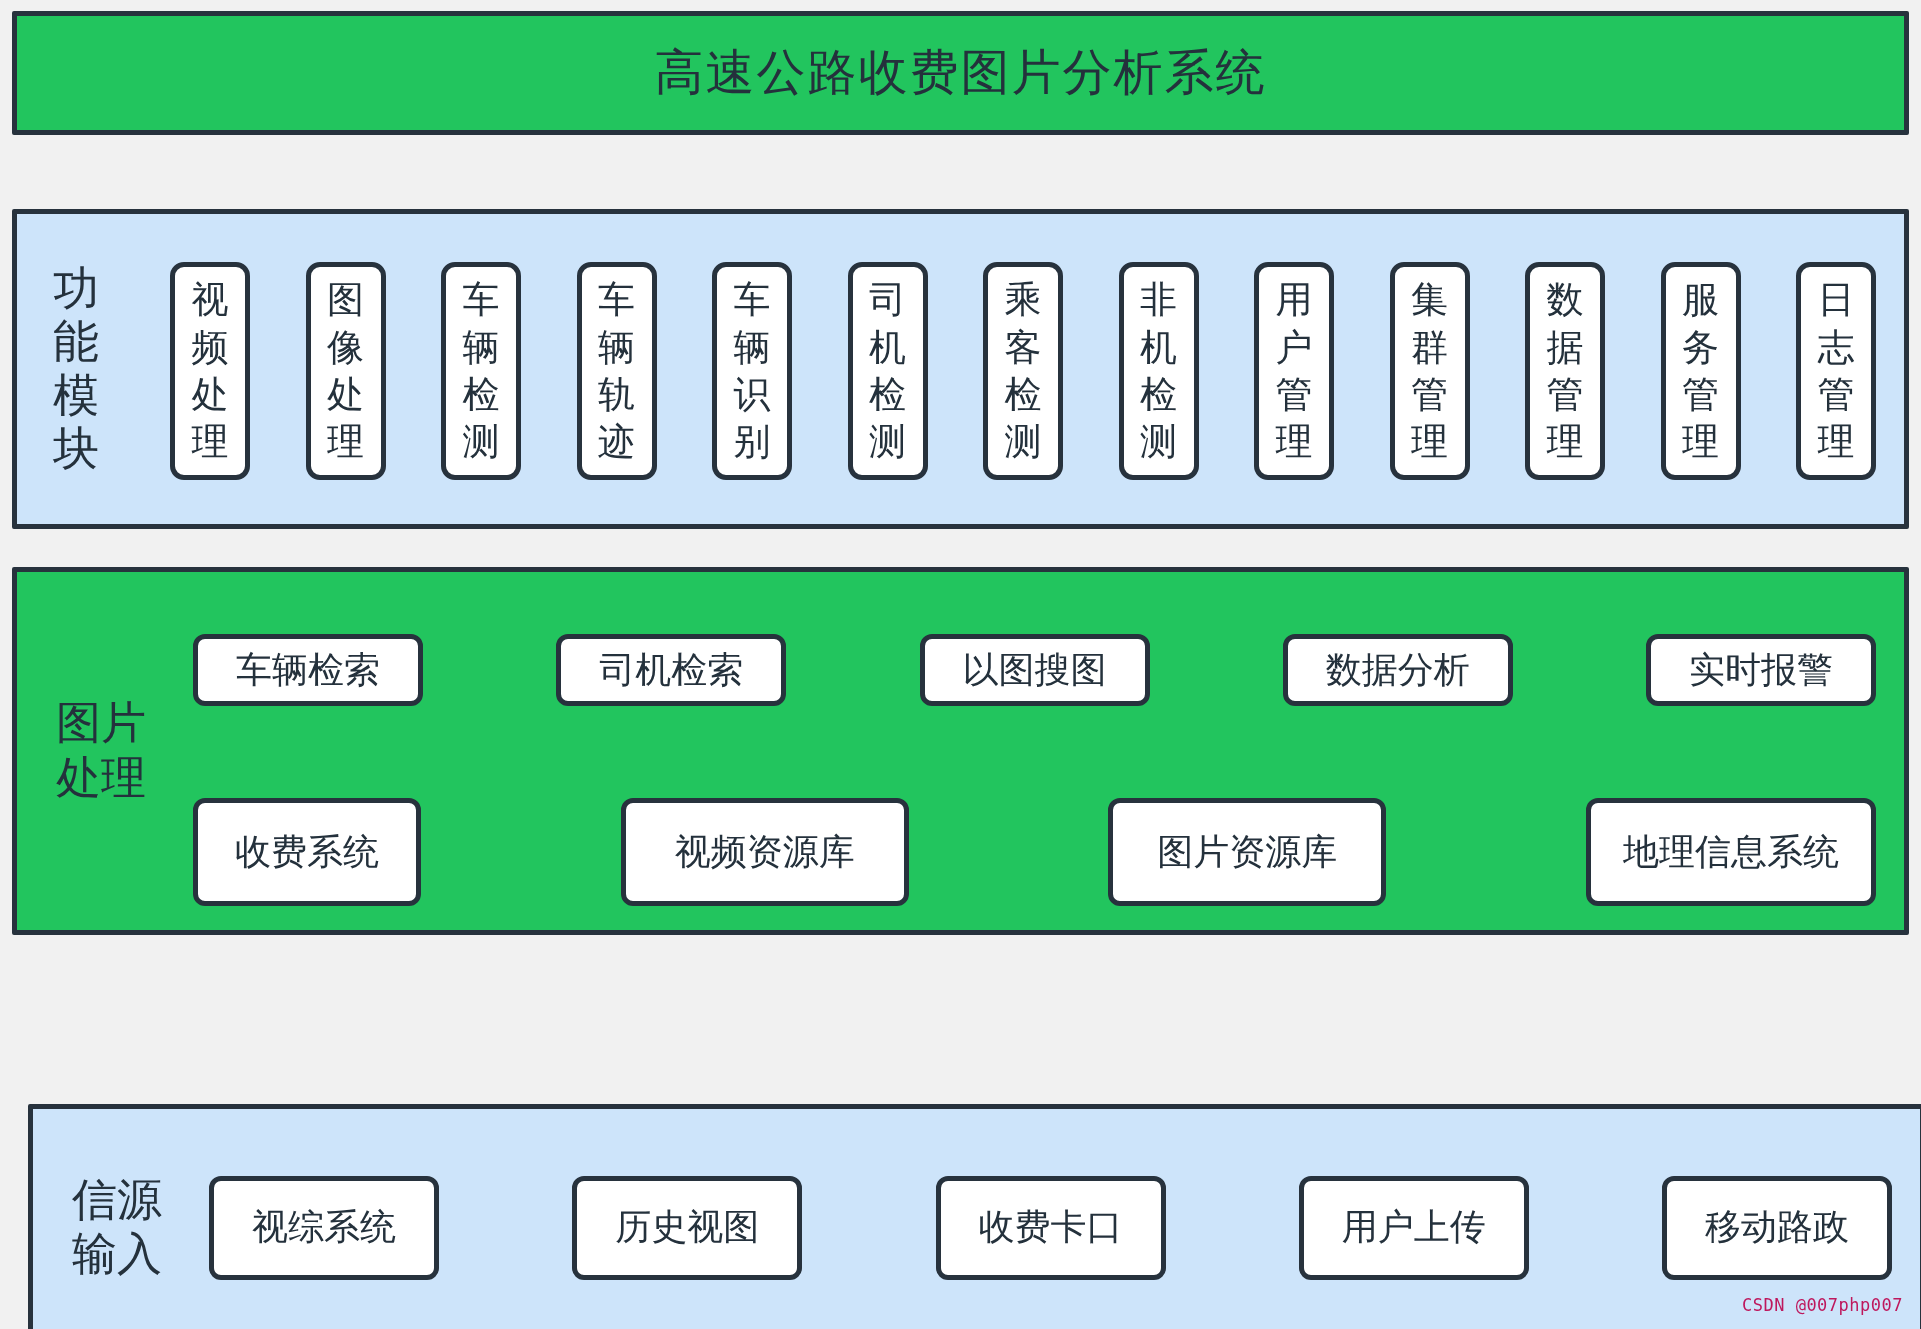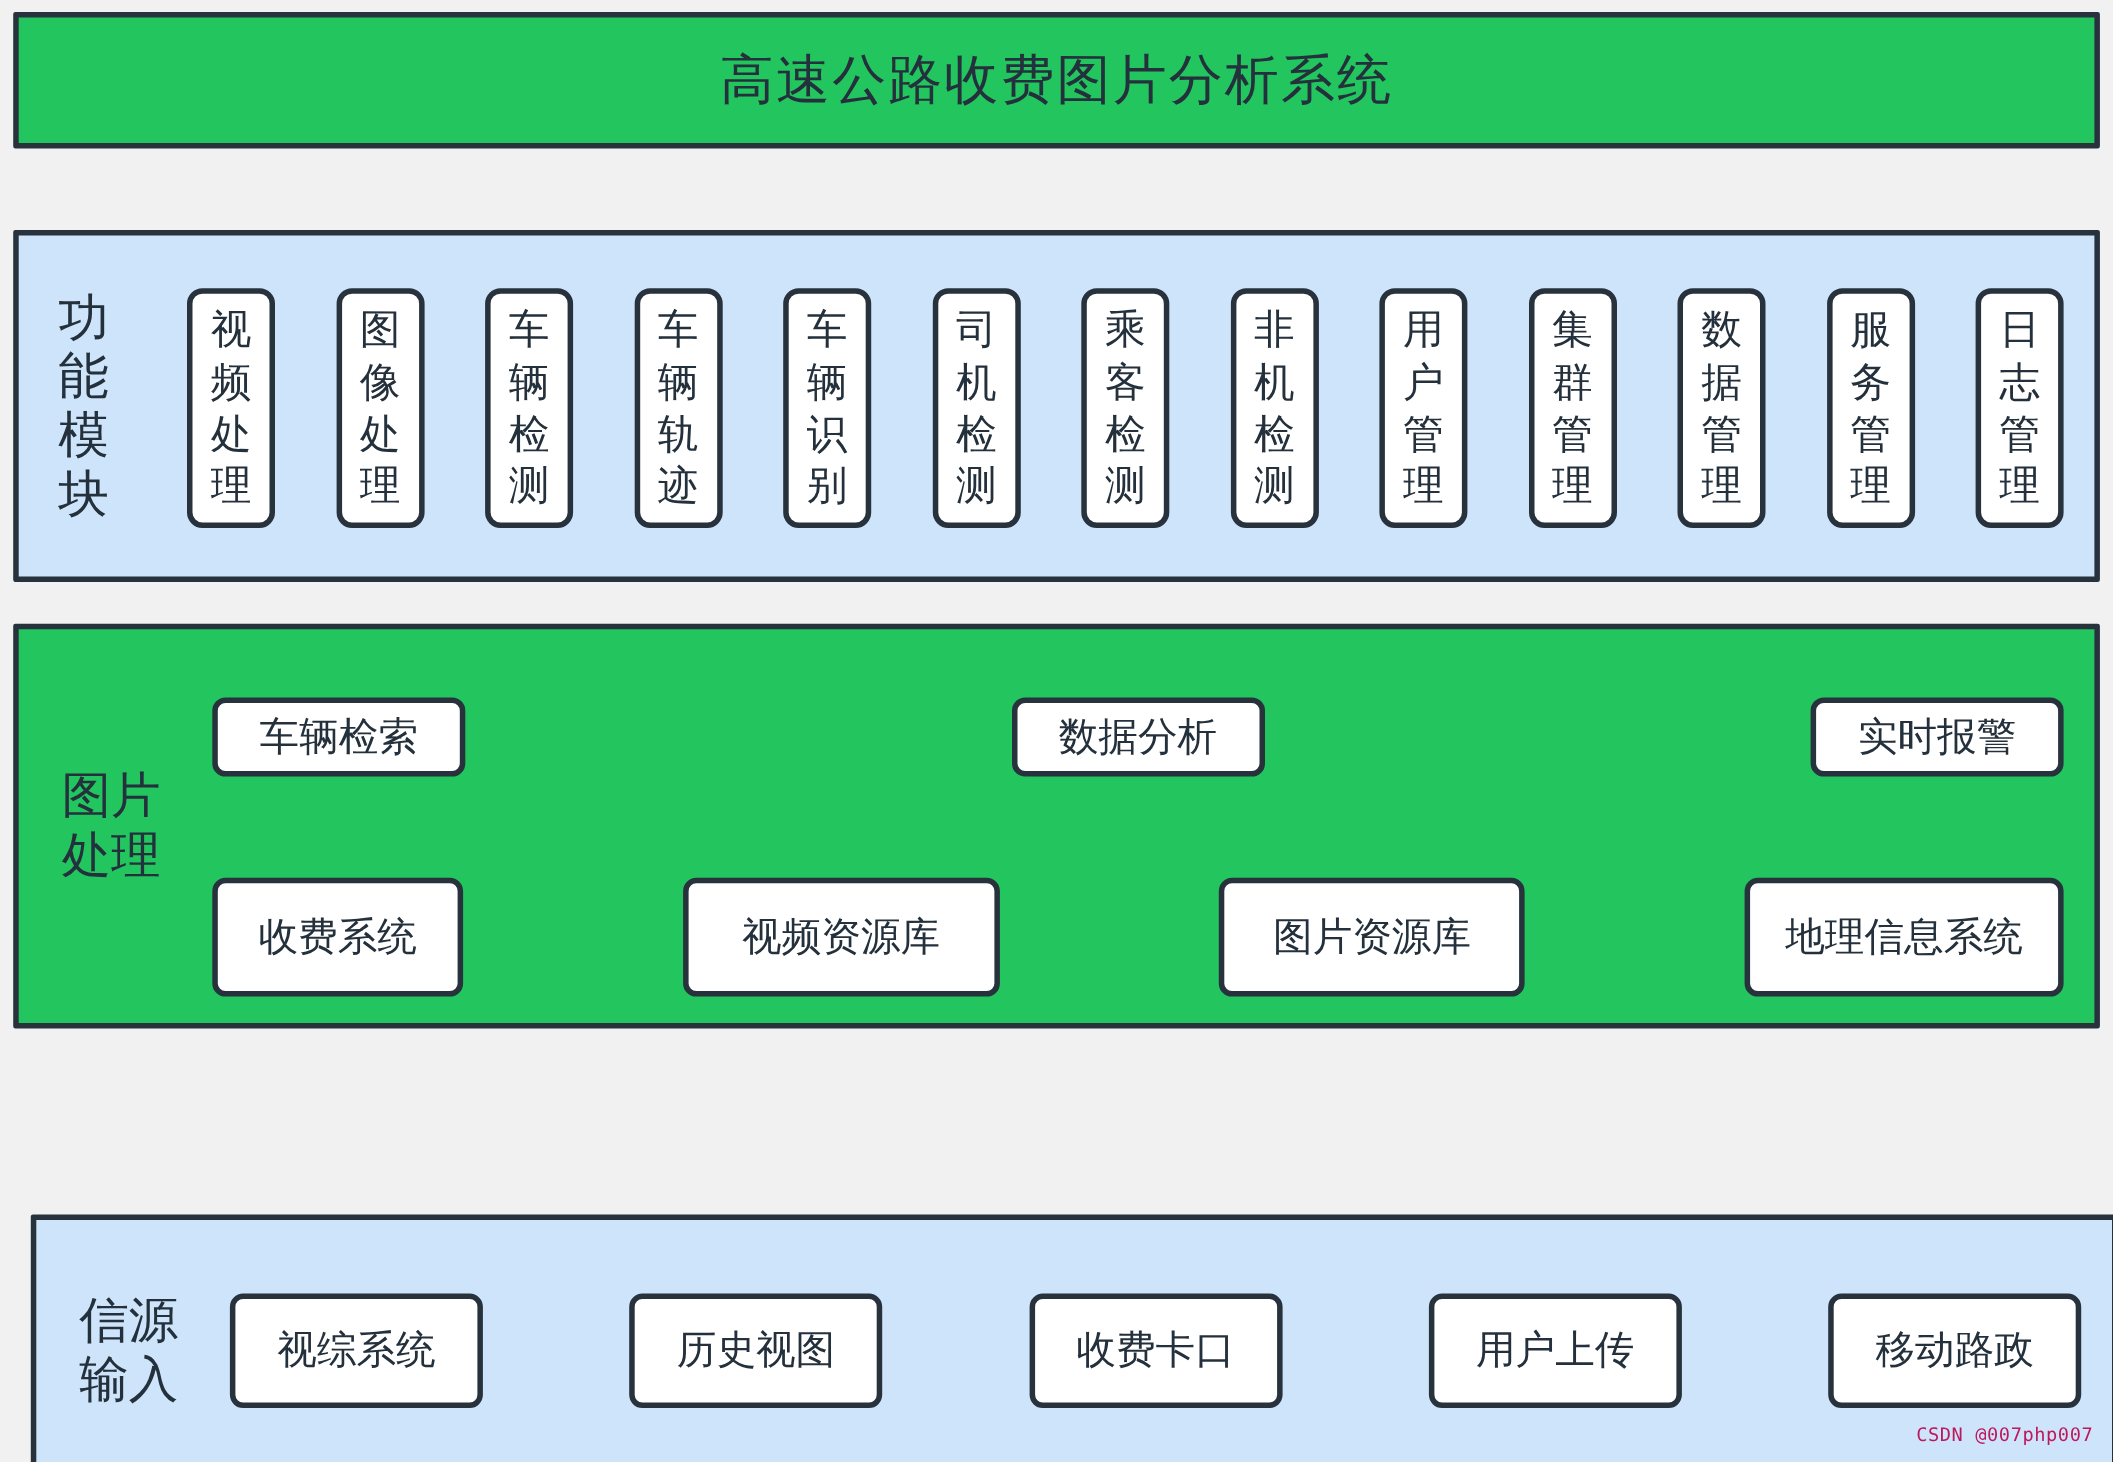--- a/index.html
+++ b/index.html
@@ -304,20 +304,26 @@
 
   <div class="band band-green" id="processing-band">
     <div id="processing-label">图片
 处理</div>
     <div class="proc-rows">
       <div class="proc-row proc-row-1">
         <div class="chip">
           <span>车辆检索</span>
         </div>
         <div class="chip">
+          <span>司机检索</span>
+        </div>
+        <div class="chip">
+          <span>以图搜图</span>
+        </div>
+        <div class="chip">
           <span>数据分析</span>
         </div>
         <div class="chip">
           <span>实时报警</span>
         </div>
       </div>
       <div class="proc-row proc-row-2">
         <div class="chip w1">
           <span>收费系统</span>
         </div>

